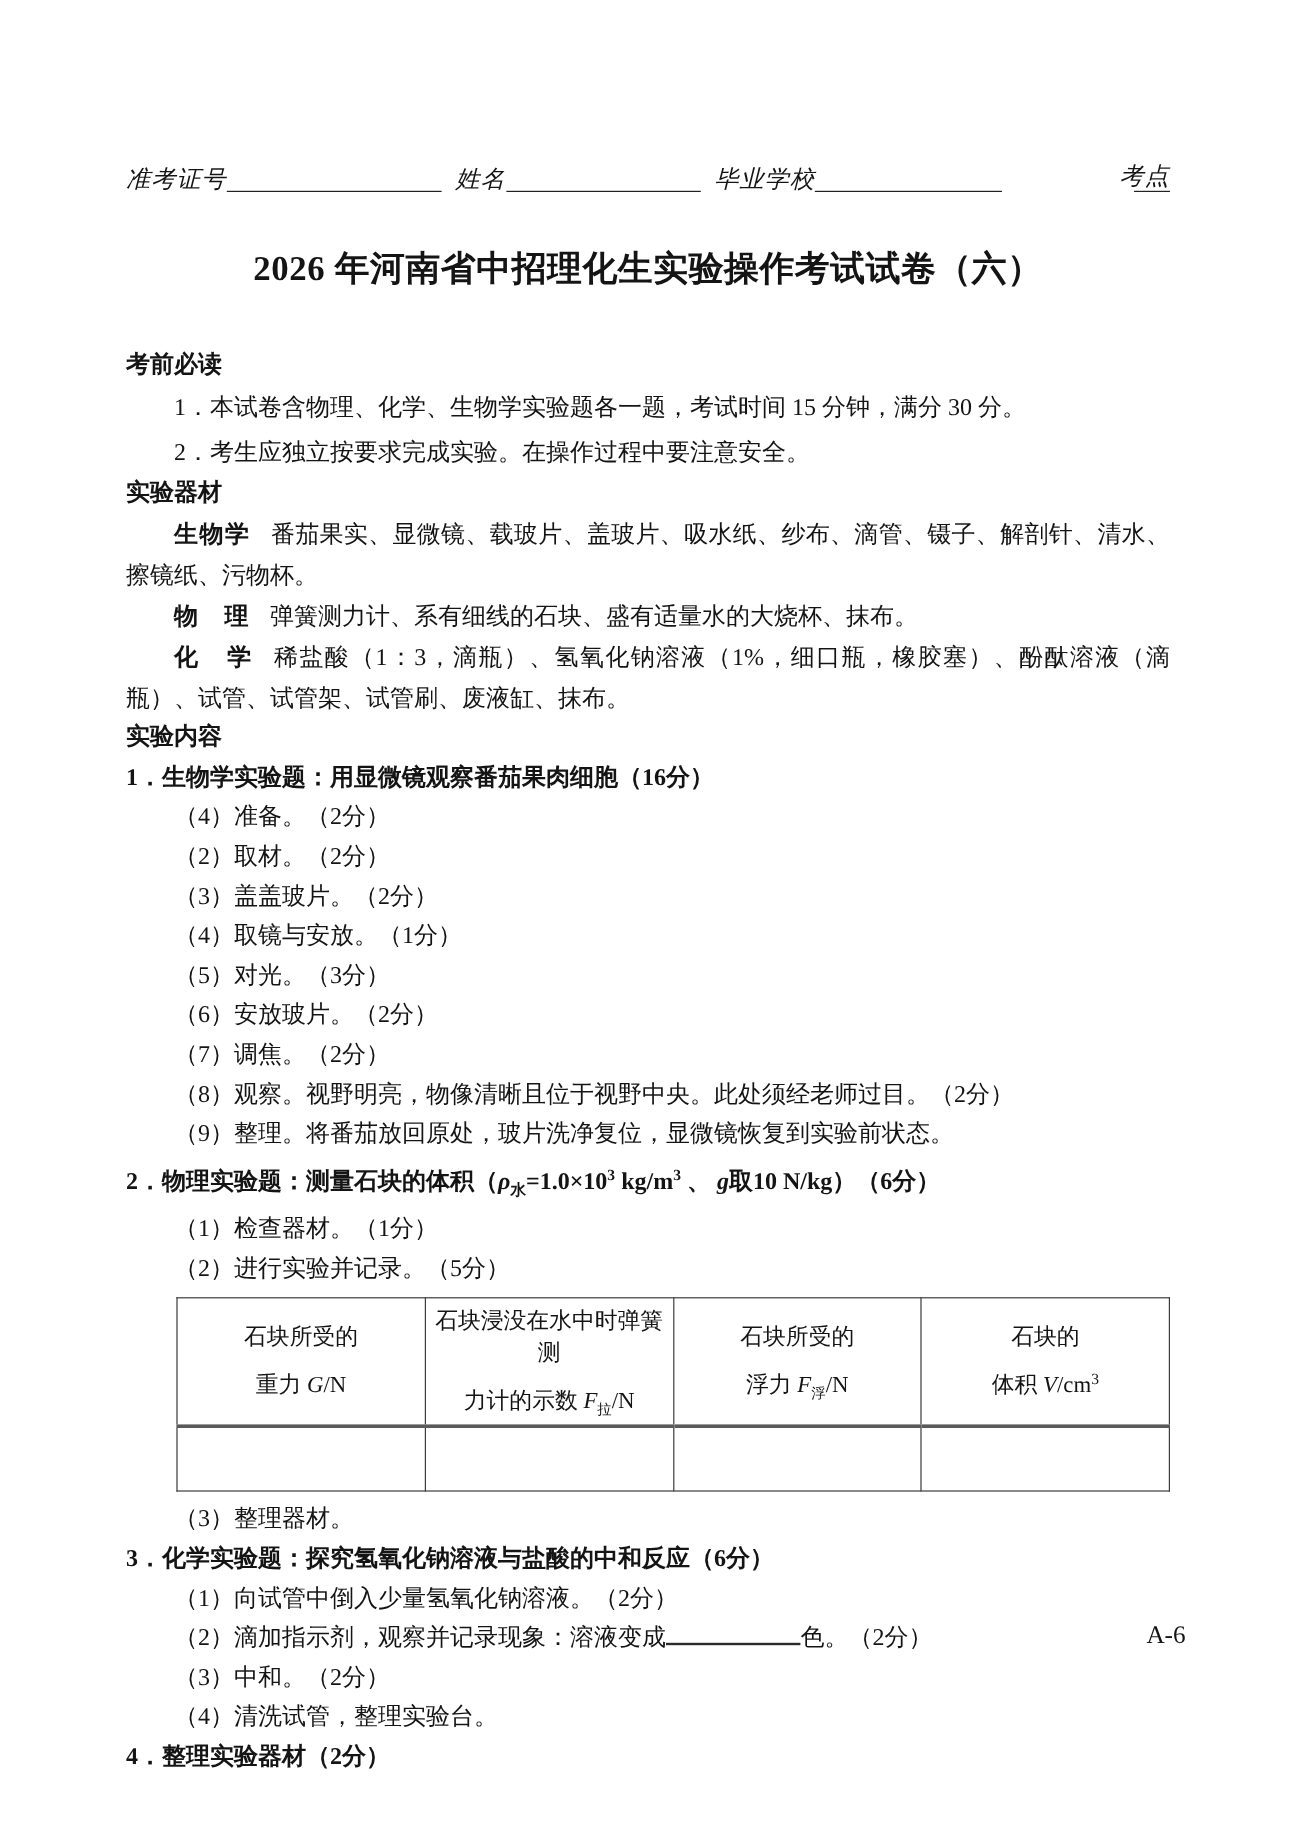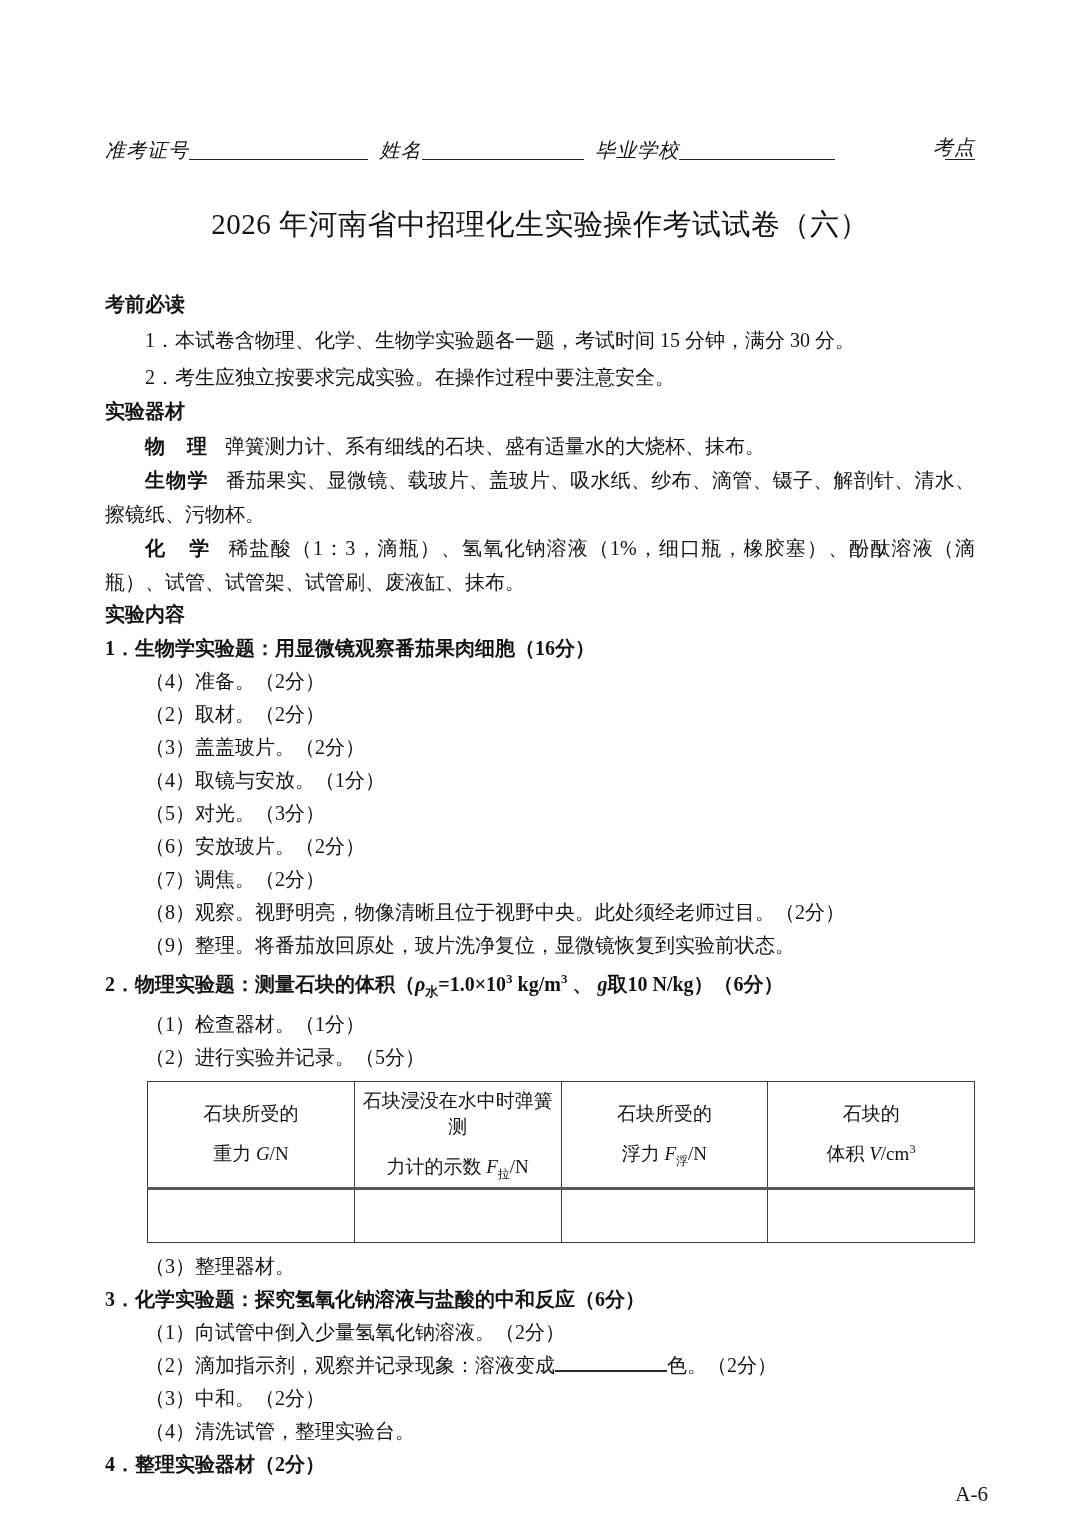--- a/index.html
+++ b/index.html
@@ -22,21 +22,21 @@
   .hfield { display:flex; align-items:flex-end; }
   .hfield .hlabel {
     font-style:italic; letter-spacing:1px; white-space:nowrap;
     line-height:24px;
   }
   .hblank { flex:1; border-bottom:1.8px solid #222; margin-bottom:2px; min-width:30px; }
   .f1 { width:263px; } .f2 { width:204px; } .f3 { width:240px; } .f4 { width:128px;flex-direction:column; }
   
   .doc-title {
     margin:42px 0 0 0; text-align:center; white-space:nowrap;
-    font-size:29px; font-weight:normal; line-height:40px; letter-spacing:0.5px;
+    font-size:29px; font-weight:bold; line-height:40px; letter-spacing:0.5px;
   }
   
   .sec { font-size:20px; font-weight:bold; line-height:33px;font-family:Liberation Mono, monospace; }
   .pre-head { margin-top:45px; }
   .line { font-size:20px; line-height:33px; }
   .notice { line-height:37px; padding-left:40px; }
   .indent1 { padding-left:40px; }
   .para {
     font-size:20px; line-height:34px; text-indent:40px; text-align:justify;
   }
@@ -58,21 +58,21 @@
   }
   table.rec-table td { height:50px; }
   .thl1 { display:block; margin:4px 0 14px 0; }
   .thl2 { display:block; margin-bottom:2px; }
   
   .fill-blank {
     display:inline-block; width:112px; border-bottom:2px solid #2b2b2b;
     vertical-align:baseline;
   }
   .page-num {
-    position:absolute; top:1480px; right:92px;
+    position:absolute; top:1348px; right:92px;
     font-size:21px; line-height:28px;
   }
 </style>
 </head>
 <body>
 
 <div class="page">
 
   <div class="header-row">
     <div class="hfield f1">
@@ -94,24 +94,24 @@
   </div>
 
   <h1 class="doc-title">2026 年河南省中招理化生实验操作考试试卷（六）</h1>
 
   <div class="sec pre-head">考前必读</div>
   <div class="line notice">1．本试卷含物理、化学、生物学实验题各一题，考试时间 15 分钟，满分 30 分。</div>
   <div class="line notice">2．考生应独立按要求完成实验。在操作过程中要注意安全。</div>
 
   <div class="sec">实验器材</div>
   <div class="para">
-    <span class="lbl">物　理</span><span>弹簧测力计、系有细线的石块、盛有适量水的大烧杯、抹布。</span>
+    <span class="lbl">生物学</span><span>番茄果实、显微镜、载玻片、盖玻片、吸水纸、纱布、滴管、镊子、解剖针、清水、擦镜纸、污物杯。</span>
   </div>
   <div class="para">
-    <span class="lbl">生物学</span><span>番茄果实、显微镜、载玻片、盖玻片、吸水纸、纱布、滴管、镊子、解剖针、清水、擦镜纸、污物杯。</span>
+    <span class="lbl">物　理</span><span>弹簧测力计、系有细线的石块、盛有适量水的大烧杯、抹布。</span>
   </div>
   <div class="para">
     <span class="lbl">化　学</span><span>稀盐酸（1：3，滴瓶）、氢氧化钠溶液（1%，细口瓶，橡胶塞）、酚酞溶液（滴瓶）、试管、试管架、试管刷、废液缸、抹布。</span>
   </div>
 
   <div class="sec">实验内容</div>
 
   <div class="item-title">1．生物学实验题：用显微镜观察番茄果肉细胞（16分）</div>
   <div class="line indent1">（4）准备。（2分）</div>
   <div class="line indent1">（2）取材。（2分）</div>

